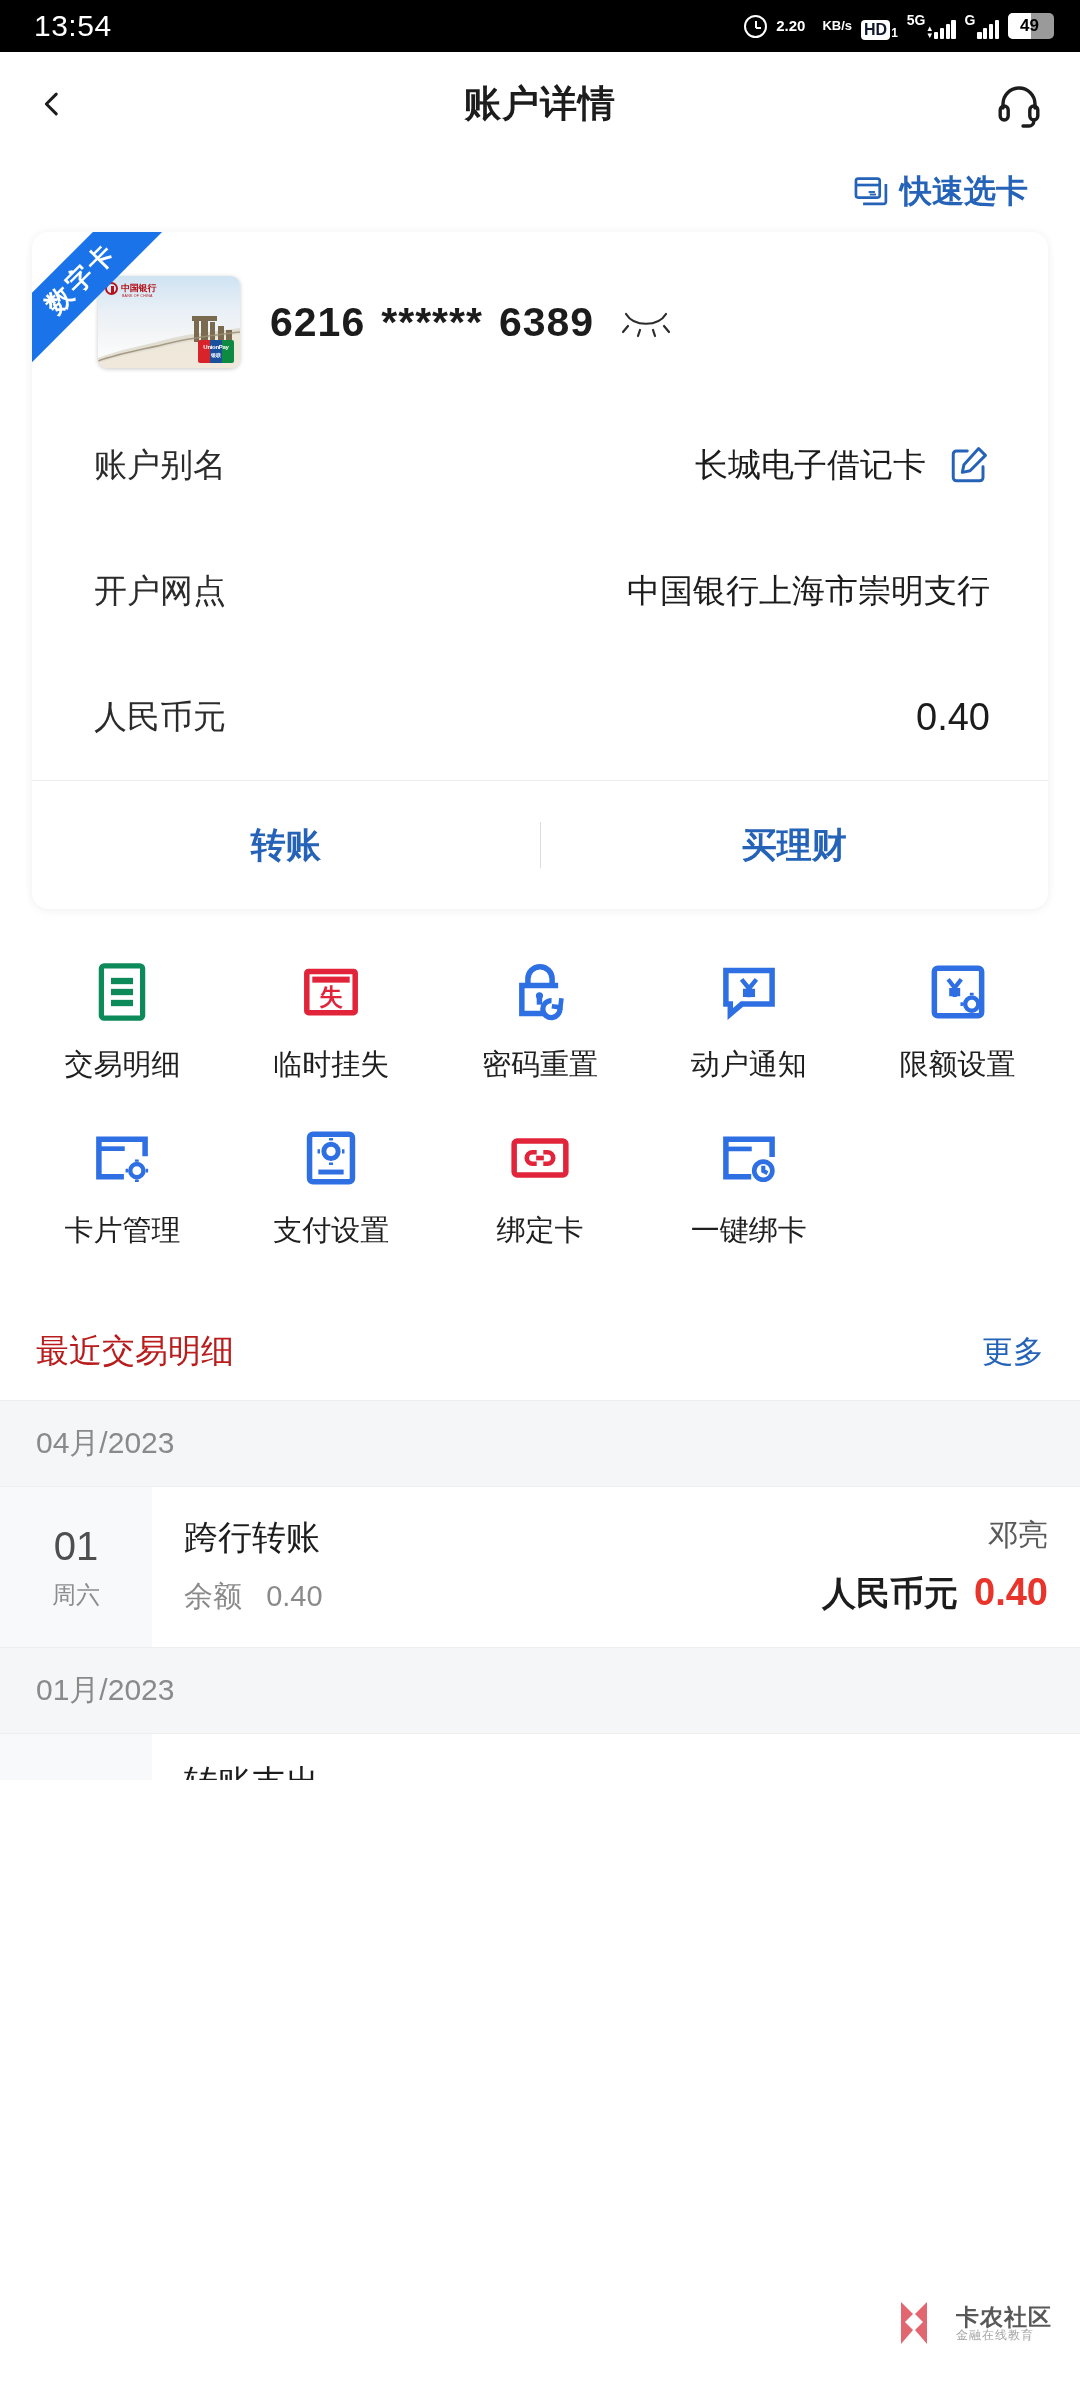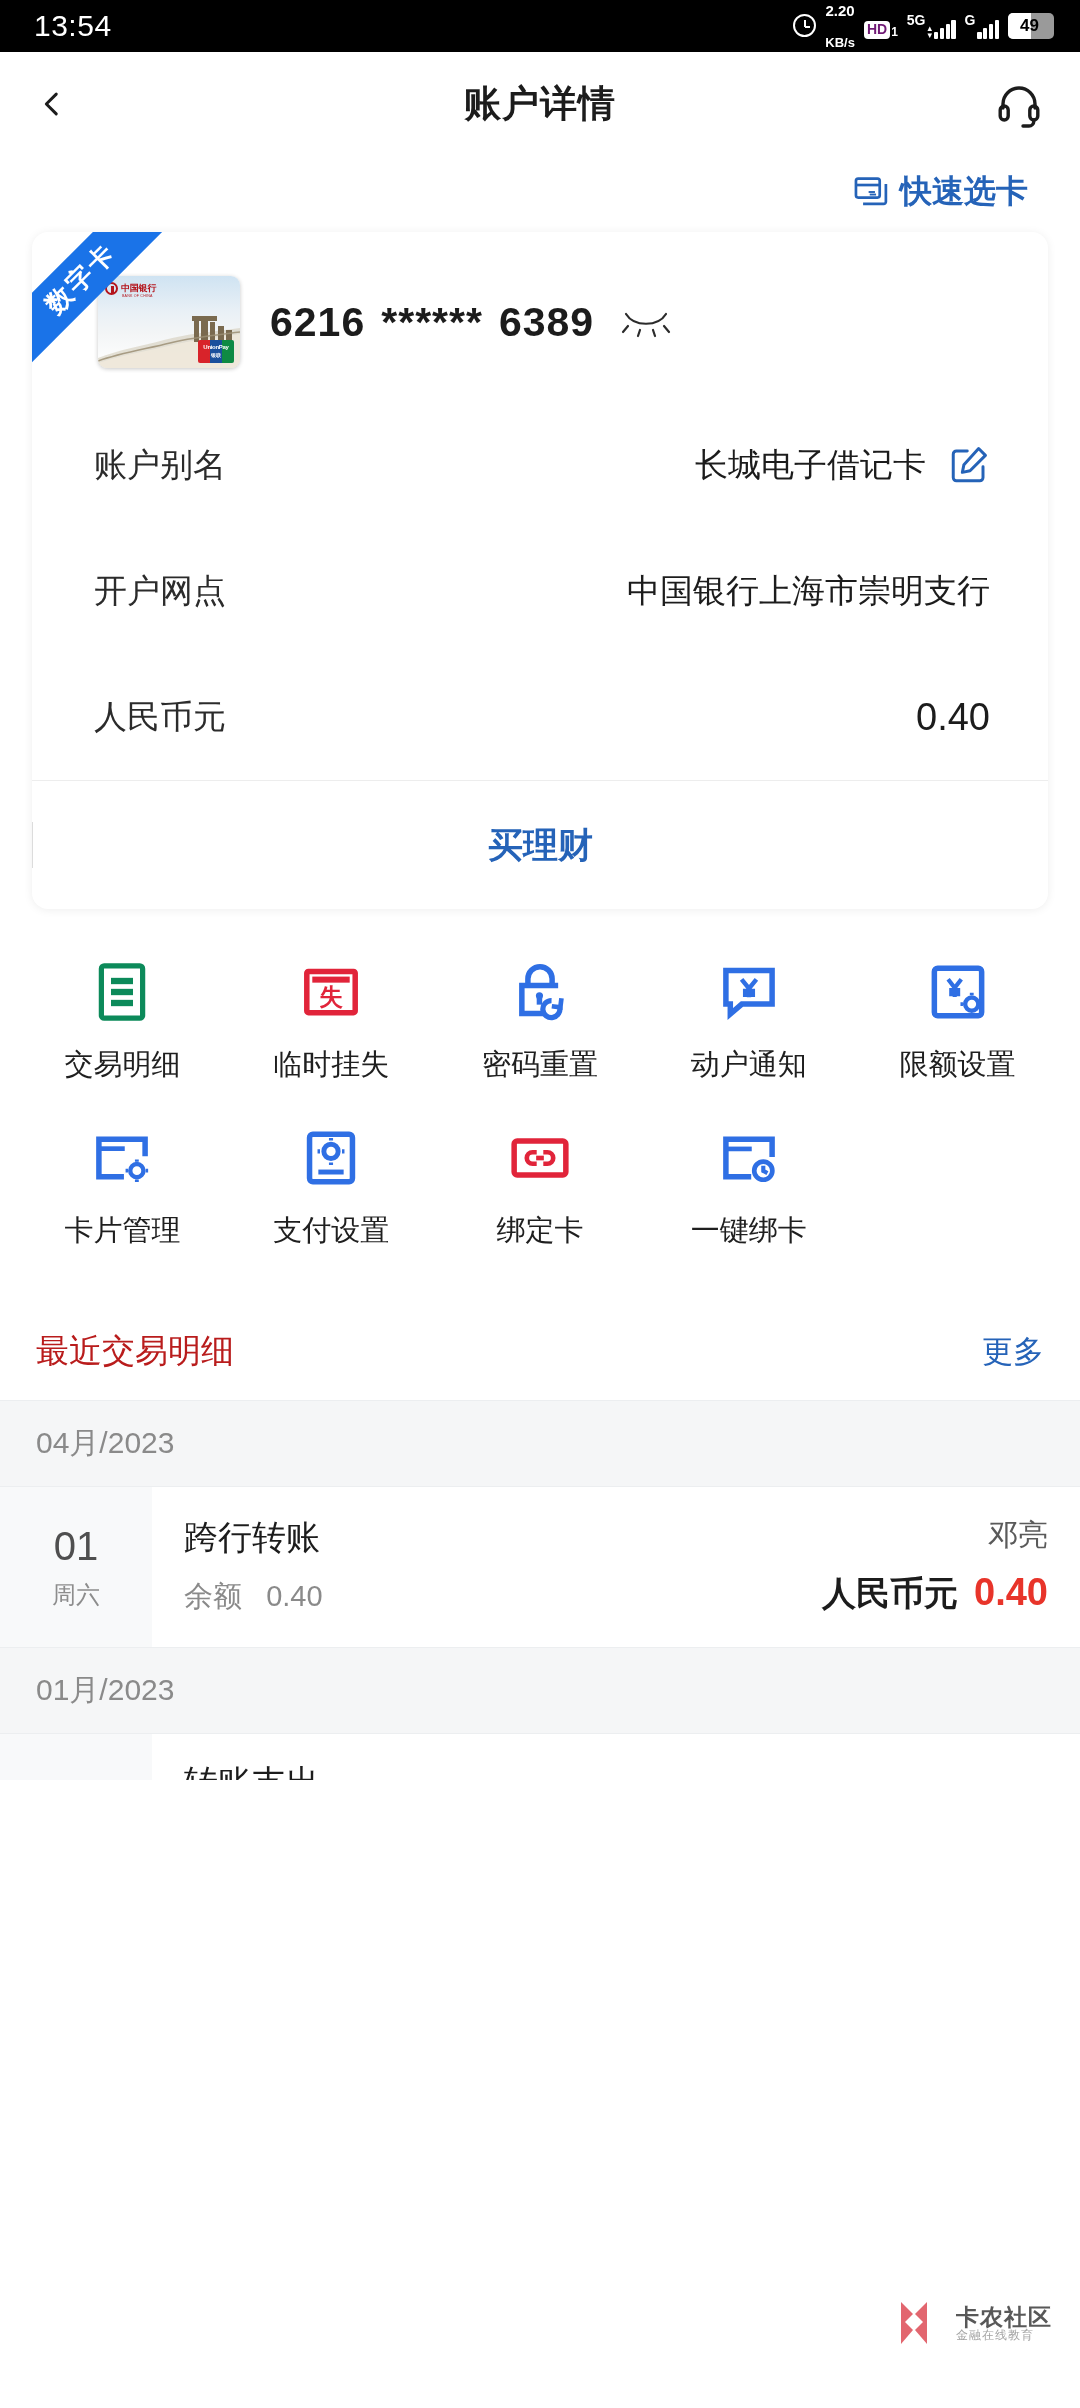--- a/index.html
+++ b/index.html
@@ -16,24 +16,24 @@
   .statusbar{
     height:52px; background:#000; color:#fff;
     display:flex; align-items:center; justify-content:space-between;
     padding:0 26px 0 34px;
   }
   .sb-time{ font-size:30px; font-weight:500; letter-spacing:.5px; }
   .sb-right{ display:flex; align-items:center; gap:9px; }
   .alarm{ width:23px;height:23px;border:2.6px solid #fff;border-radius:50%;position:relative;}
   .alarm::before{content:"";position:absolute;width:2px;height:7px;background:#fff;left:8.4px;top:4px;}
   .alarm::after{content:"";position:absolute;width:5px;height:2px;background:#fff;left:9.4px;top:10px;}
-  .kbs{ display:flex;flex-direction:column;align-items:center;line-height:1.02;font-size:15px;font-weight:700;gap:17px;}
+  .kbs{ display:flex;flex-direction:row;align-items:center;line-height:1.02;font-size:15px;font-weight:700;gap:17px;}
   .kbs .u{font-size:13px;font-weight:600;}
   .hd{ display:flex;align-items:flex-end;gap:1px;}
-  .hd .box{background:#fff;color:#701a75;font-size:14px;font-weight:800;border-radius:4px;padding:1px 3px;line-height:1.12;margin-top:8px;}
+  .hd .box{background:#fff;color:#0f172a;font-size:16px;font-weight:800;border-radius:4px;padding:1px 3px;line-height:1.12;margin-top:8px;}
   .hd .sub{font-size:12px;font-weight:600;}
   .net{display:flex;align-items:flex-end;gap:2px;}
   .net .lbl{font-size:14px;font-weight:700;line-height:1;margin-bottom:12px;}
   .bars{display:flex;align-items:flex-end;gap:1.6px;}
   .bars i{display:block;width:4.2px;background:#fff;border-radius:1px;}
   .bars i:nth-child(1){height:7px;} .bars i:nth-child(2){height:11px;}
   .bars i:nth-child(3){height:15px;} .bars i:nth-child(4){height:19px;}
   .updown{display:flex;flex-direction:column;justify-content:flex-end;gap:1px;margin-bottom:1px;}
   .updown span{font-size:9px;line-height:6px;}
   .batt{position:relative;width:46px;height:26px;border-radius:5px;background:#9a9a9a;
@@ -274,20 +274,21 @@
     </div>
 
     <div class="row">
       <span class="label">人民币元</span>
       <span class="value amount">0.40</span>
     </div>
 
     <div class="divider"></div>
 
     <div class="actions">
+      <div class="act">转账</div>
       <div class="vsep"></div>
       <div class="act">买理财</div>
     </div>
   </div>
 </div>
 
 <div class="grid">
 
   <div class="grid-row">
 

